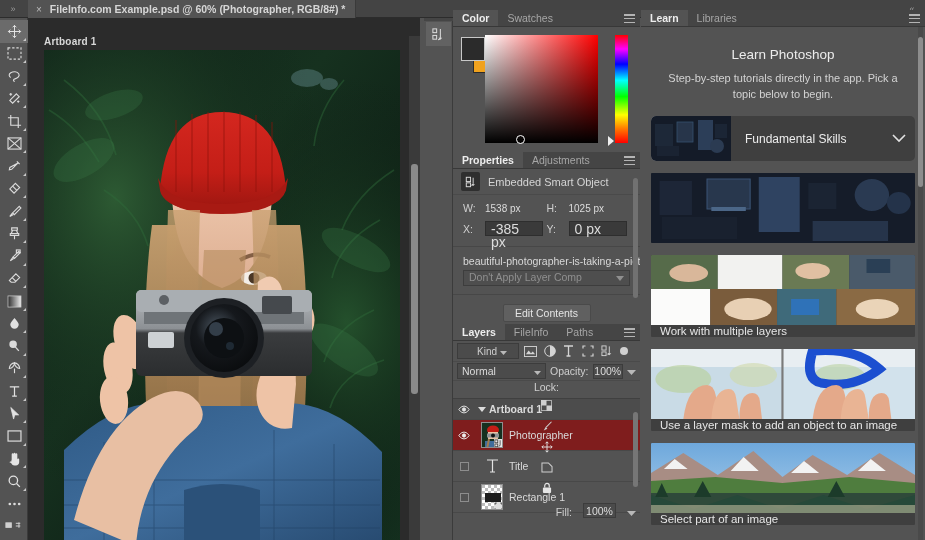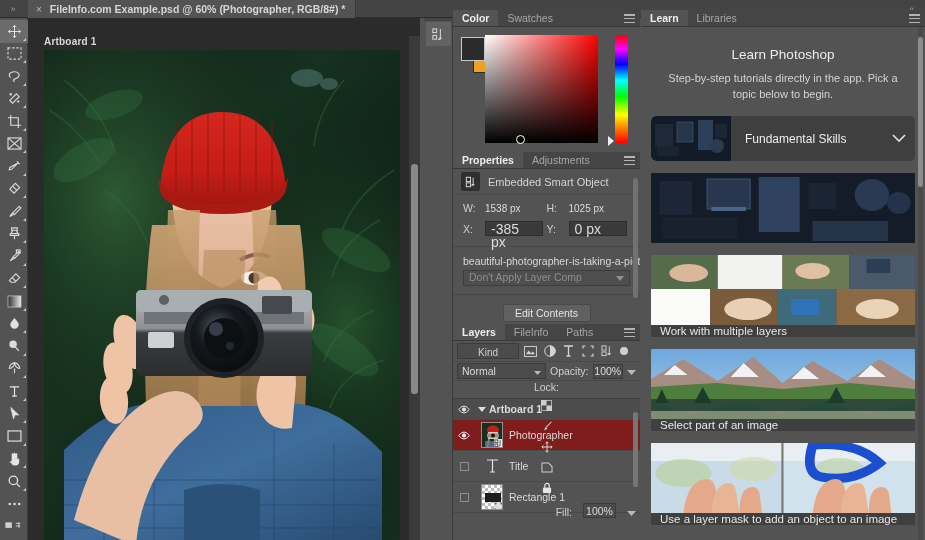--- a/index.html
+++ b/index.html
@@ -161,21 +161,21 @@
     border:1px solid #4a4a4a; border-radius:2px;
     display:flex; align-items:center; justify-content:center;
     font-size:10.5px; color:#e4e4e4;
   }
   .pp-scroll { position:absolute; right:2px; top:26px; width:5px; height:120px; background:#717171; border-radius:3px;}
 
   .layerspanel { position:relative; height:208px; background:#535353; }
   .lp-filters { height:20px; display:flex; align-items:center; padding:0 4px; gap:4px; }
   .lp-kind {
     width:62px;height:16px;background:#4b4b4b;border:1px solid #3c3c3c;
-    display:flex;align-items:center;gap:3px;padding:0 16px;color:#cdcdcd;font-size:10px;flex-direction:column;
+    display:flex;align-items:center;gap:3px;padding:0 16px;color:#cdcdcd;font-size:10px;
   }
   .lp-ico { width:15px;height:15px;display:flex;align-items:center;justify-content:center; }
   .lp-toggle { width:8px;height:8px;border-radius:50%;background:#d0d0d0;margin-left:2px; }
   .lp-blend { height:19px; display:flex; align-items:center; padding:0 4px; gap:4px; border-top:1px solid #4a4a4a;}
   .lp-blendsel {
     width:96px;height:16px;background:#4b4b4b;border:1px solid #3c3c3c;
     display:flex;align-items:center;justify-content:space-between;padding:0 4px;
     color:#dcdcdc;font-size:10.5px;
   }
   .lp-opa-label { font-size:10.5px; color:#cfcfcf; }
@@ -982,60 +982,60 @@
             <rect x="130" y="44" width="26" height="16" fill="#2f72b8"></rect>
             <rect x="200" y="4" width="22" height="14" fill="#2a3f55"></rect>
           </svg>
         </span>
         <span class="cap">Work with multiple layers</span>
       </div>
 
       <div class="card">
         <span class="img">
           <svg width="100%" height="70" viewBox="0 0 245 70" preserveAspectRatio="none">
-            <defs>
-                <linearGradient id="sky" x1="0" y1="0" x2="0" y2="1">
-              <stop offset="0" stop-color="#6ea8dc"></stop>
-                  <stop offset="1" stop-color="#a9cdea"></stop>
-                </linearGradient>
-              </defs>
-            <rect width="245" height="70" fill="url(#sky)"></rect>
-            <path d="M0 30 L30 10 L62 32 L95 8 L122 34 L150 12 L182 32 L212 10 L245 32 V70 H0z" fill="#a88d84"></path>
-            <path d="M22 16 L34 26 L12 26z M86 14 L100 28 L74 28z M142 18 L156 30 L130 30z M204 16 L218 28 L192 28z" fill="#f2f2f2"></path>
-            <path d="M0 38 L60 34 L122 40 L184 34 L245 40 V52 H0z" fill="#4f7d3e"></path>
-            <rect x="0" y="50" width="245" height="20" fill="#2f4a3a"></rect>
-            <path d="M0 52 L40 66 L80 52 L120 66 L160 52 L200 66 L245 52 V70 H0z" fill="#24493a" opacity="0.8"></path>
-            <path d="M10 40 L16 54 L4 54z M48 38 L56 54 L40 54z M172 38 L180 54 L164 54z" fill="#1c3b2a"></path>
-            <rect x="0" y="62" width="245" height="8" fill="#d7cdae" opacity="0.5"></rect>
-          </svg>
-        </span>
-        <span class="cap">Select part of an image</span>
-      </div>
-
-      <div class="card">
-        <span class="img">
-          <svg width="100%" height="70" viewBox="0 0 245 70" preserveAspectRatio="none">
             <rect width="245" height="70" fill="#cfe0ea"></rect>
             <rect x="0" y="0" width="122" height="70" fill="#c9dbe6"></rect>
             <rect x="122" y="0" width="123" height="70" fill="#d2e2ec"></rect>
             <rect x="0" y="0" width="245" height="18" fill="#e8eef2"></rect>
             <ellipse cx="30" cy="30" rx="26" ry="14" fill="#b9d2a0" opacity="0.7"></ellipse>
             <ellipse cx="95" cy="26" rx="22" ry="12" fill="#cfd9a8" opacity="0.6"></ellipse>
             <ellipse cx="175" cy="28" rx="24" ry="13" fill="#b9d2a0" opacity="0.6"></ellipse>
             <path d="M150 2 q40 -4 62 18 q-24 20 -54 14 q-16 -4 -8 -32z" fill="none" stroke="#1c4fd0" stroke-width="9"></path>
             <path d="M30 70 q4 -34 22 -34 q6 0 8 10 l4 24z" fill="#e4a98a"></path>
             <path d="M56 70 q2 -30 16 -30 q6 0 7 9 l3 21z" fill="#e9b494"></path>
             <path d="M82 70 q0 -26 12 -26 q6 0 7 8 l2 18z" fill="#e4a98a"></path>
             <path d="M150 70 q4 -34 22 -34 q6 0 8 10 l4 24z" fill="#e4a98a"></path>
             <path d="M176 70 q2 -30 16 -30 q6 0 7 9 l3 21z" fill="#e9b494"></path>
             <path d="M202 70 q0 -26 12 -26 q6 0 7 8 l2 18z" fill="#e4a98a"></path>
             <rect x="121" y="0" width="2" height="70" fill="#7a7a7a"></rect>
           </svg>
         </span>
         <span class="cap">Use a layer mask to add an object to an image</span>
       </div>
 
+      <div class="card">
+        <span class="img">
+          <svg width="100%" height="70" viewBox="0 0 245 70" preserveAspectRatio="none">
+            <defs>
+                <linearGradient id="sky" x1="0" y1="0" x2="0" y2="1">
+              <stop offset="0" stop-color="#6ea8dc"></stop>
+                  <stop offset="1" stop-color="#a9cdea"></stop>
+                </linearGradient>
+              </defs>
+            <rect width="245" height="70" fill="url(#sky)"></rect>
+            <path d="M0 30 L30 10 L62 32 L95 8 L122 34 L150 12 L182 32 L212 10 L245 32 V70 H0z" fill="#a88d84"></path>
+            <path d="M22 16 L34 26 L12 26z M86 14 L100 28 L74 28z M142 18 L156 30 L130 30z M204 16 L218 28 L192 28z" fill="#f2f2f2"></path>
+            <path d="M0 38 L60 34 L122 40 L184 34 L245 40 V52 H0z" fill="#4f7d3e"></path>
+            <rect x="0" y="50" width="245" height="20" fill="#2f4a3a"></rect>
+            <path d="M0 52 L40 66 L80 52 L120 66 L160 52 L200 66 L245 52 V70 H0z" fill="#24493a" opacity="0.8"></path>
+            <path d="M10 40 L16 54 L4 54z M48 38 L56 54 L40 54z M172 38 L180 54 L164 54z" fill="#1c3b2a"></path>
+            <rect x="0" y="62" width="245" height="8" fill="#d7cdae" opacity="0.5"></rect>
+          </svg>
+        </span>
+        <span class="cap">Select part of an image</span>
+      </div>
+
       <div class="learn-scroll-track"></div>
       <div class="learn-scroll"></div>
     </div>
   </div>
 
 </div>
 
 </body></html>

